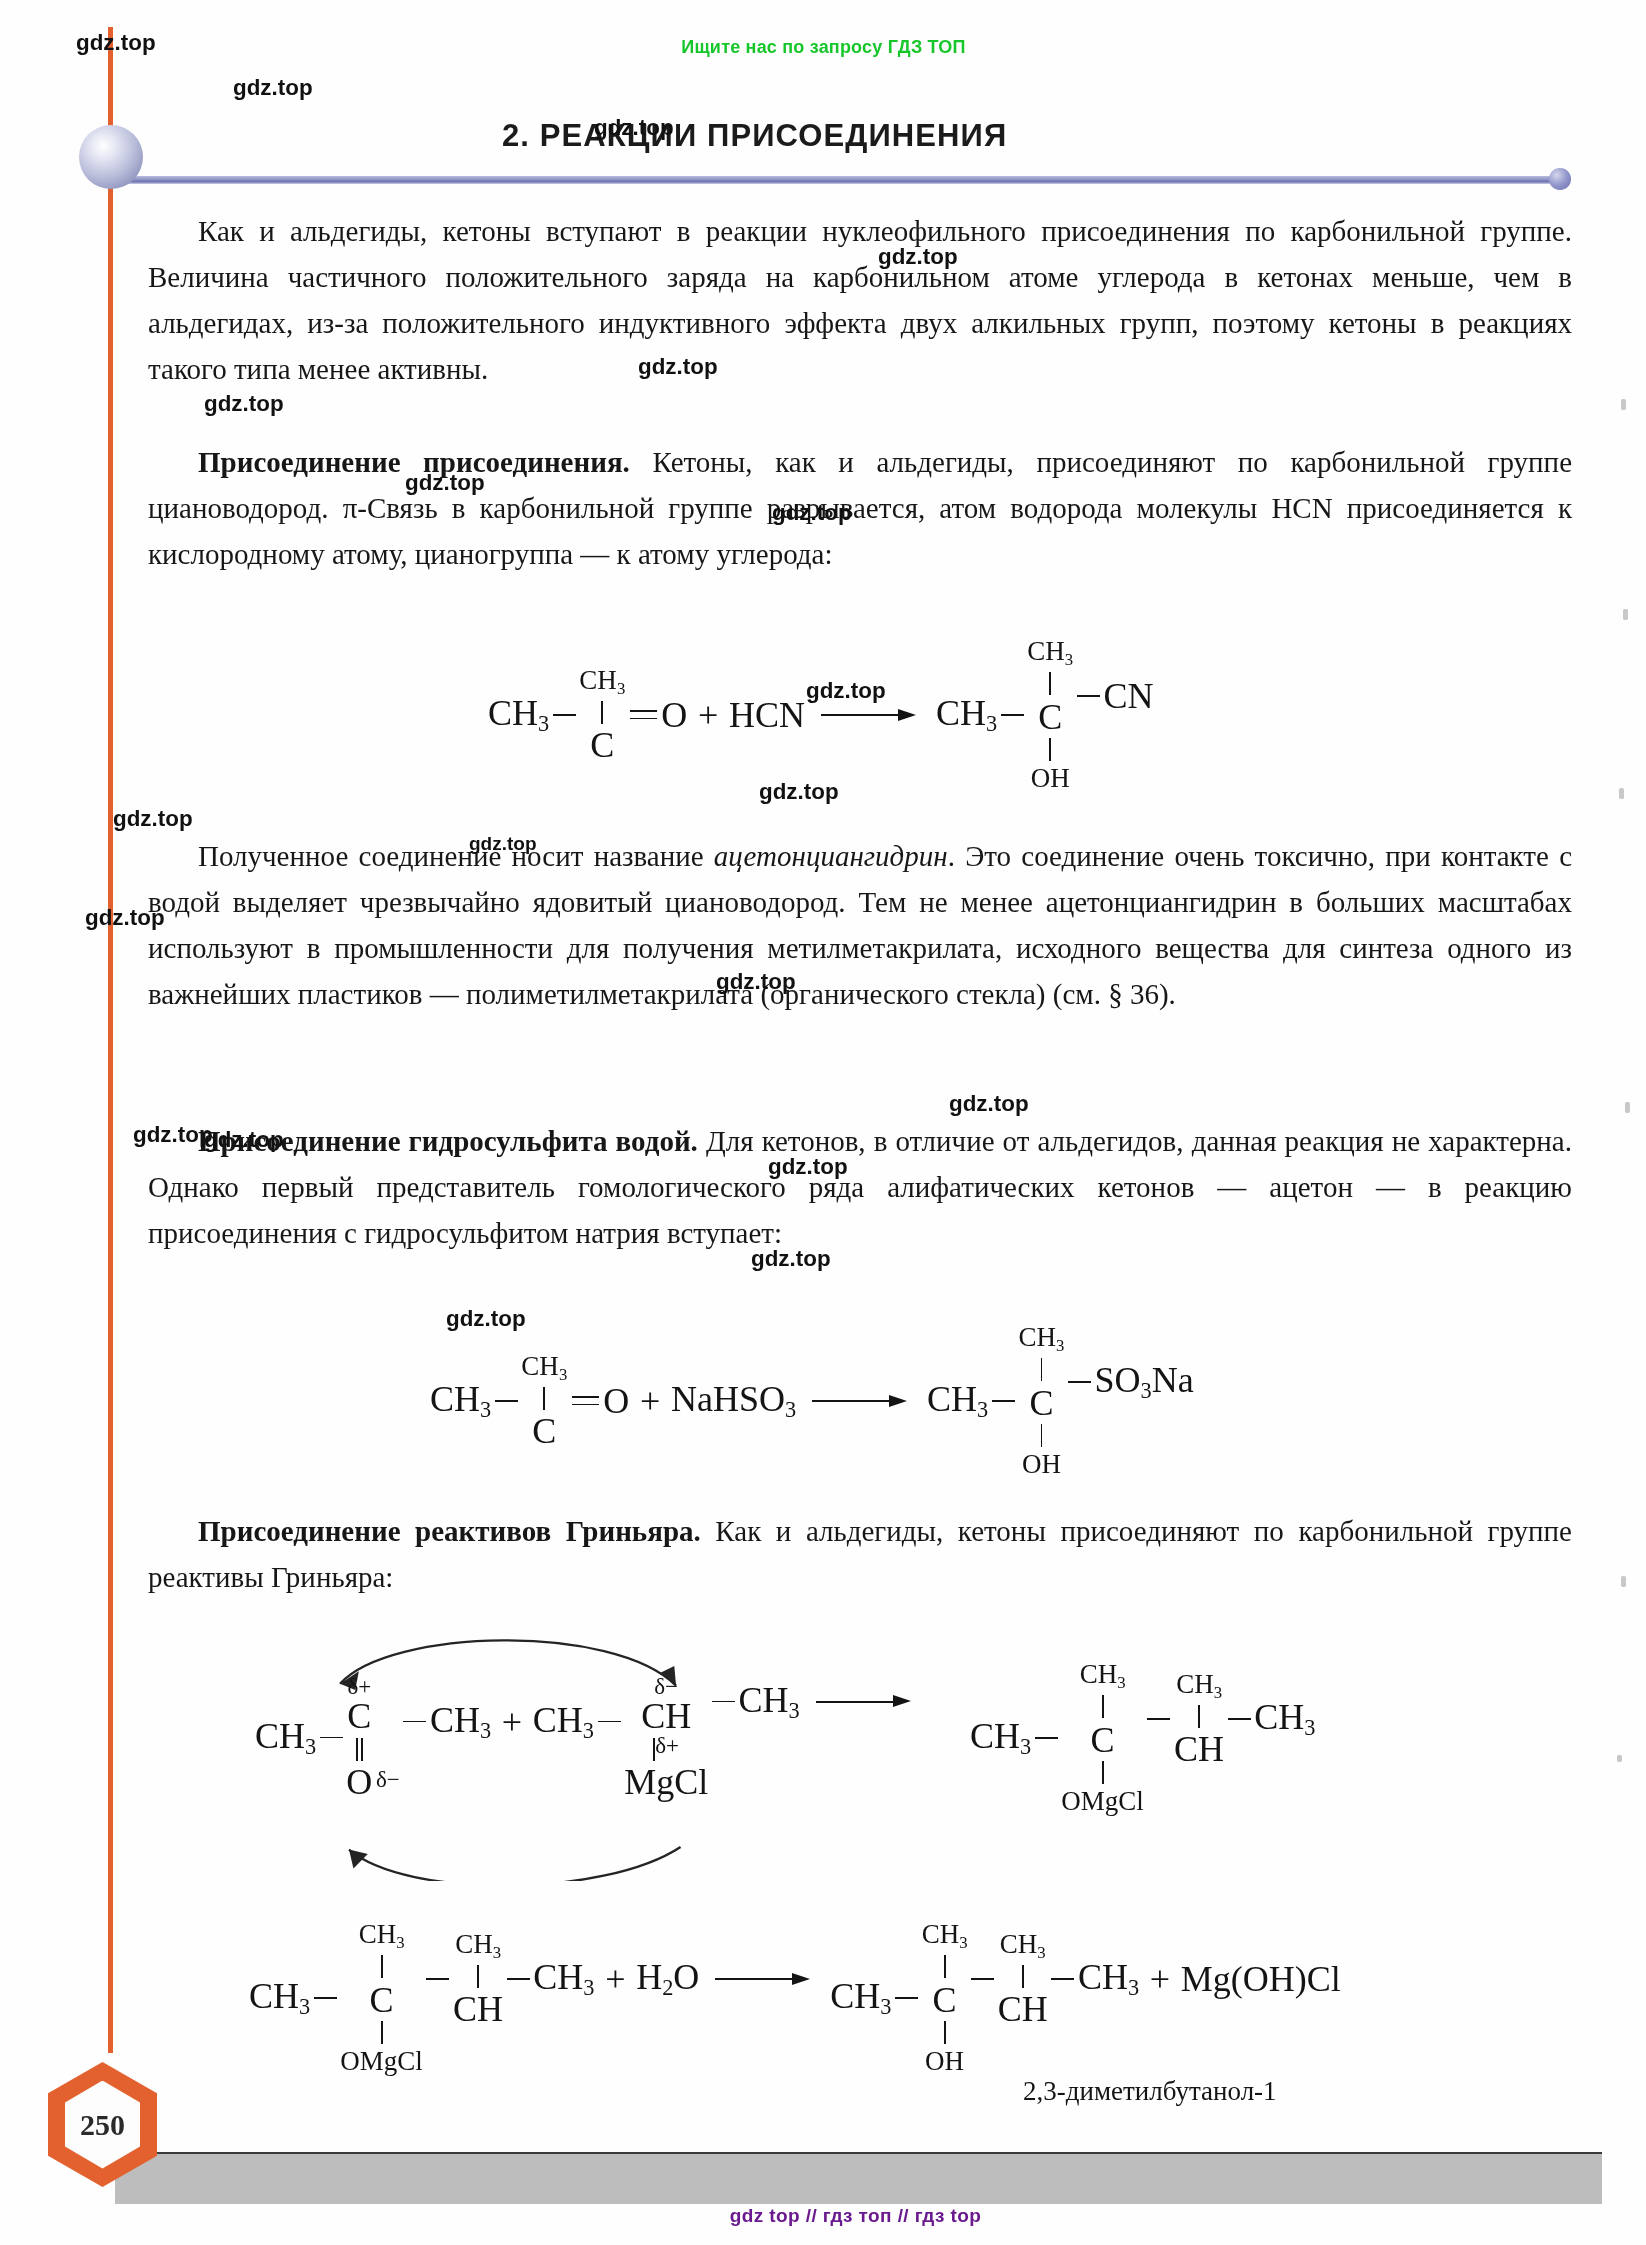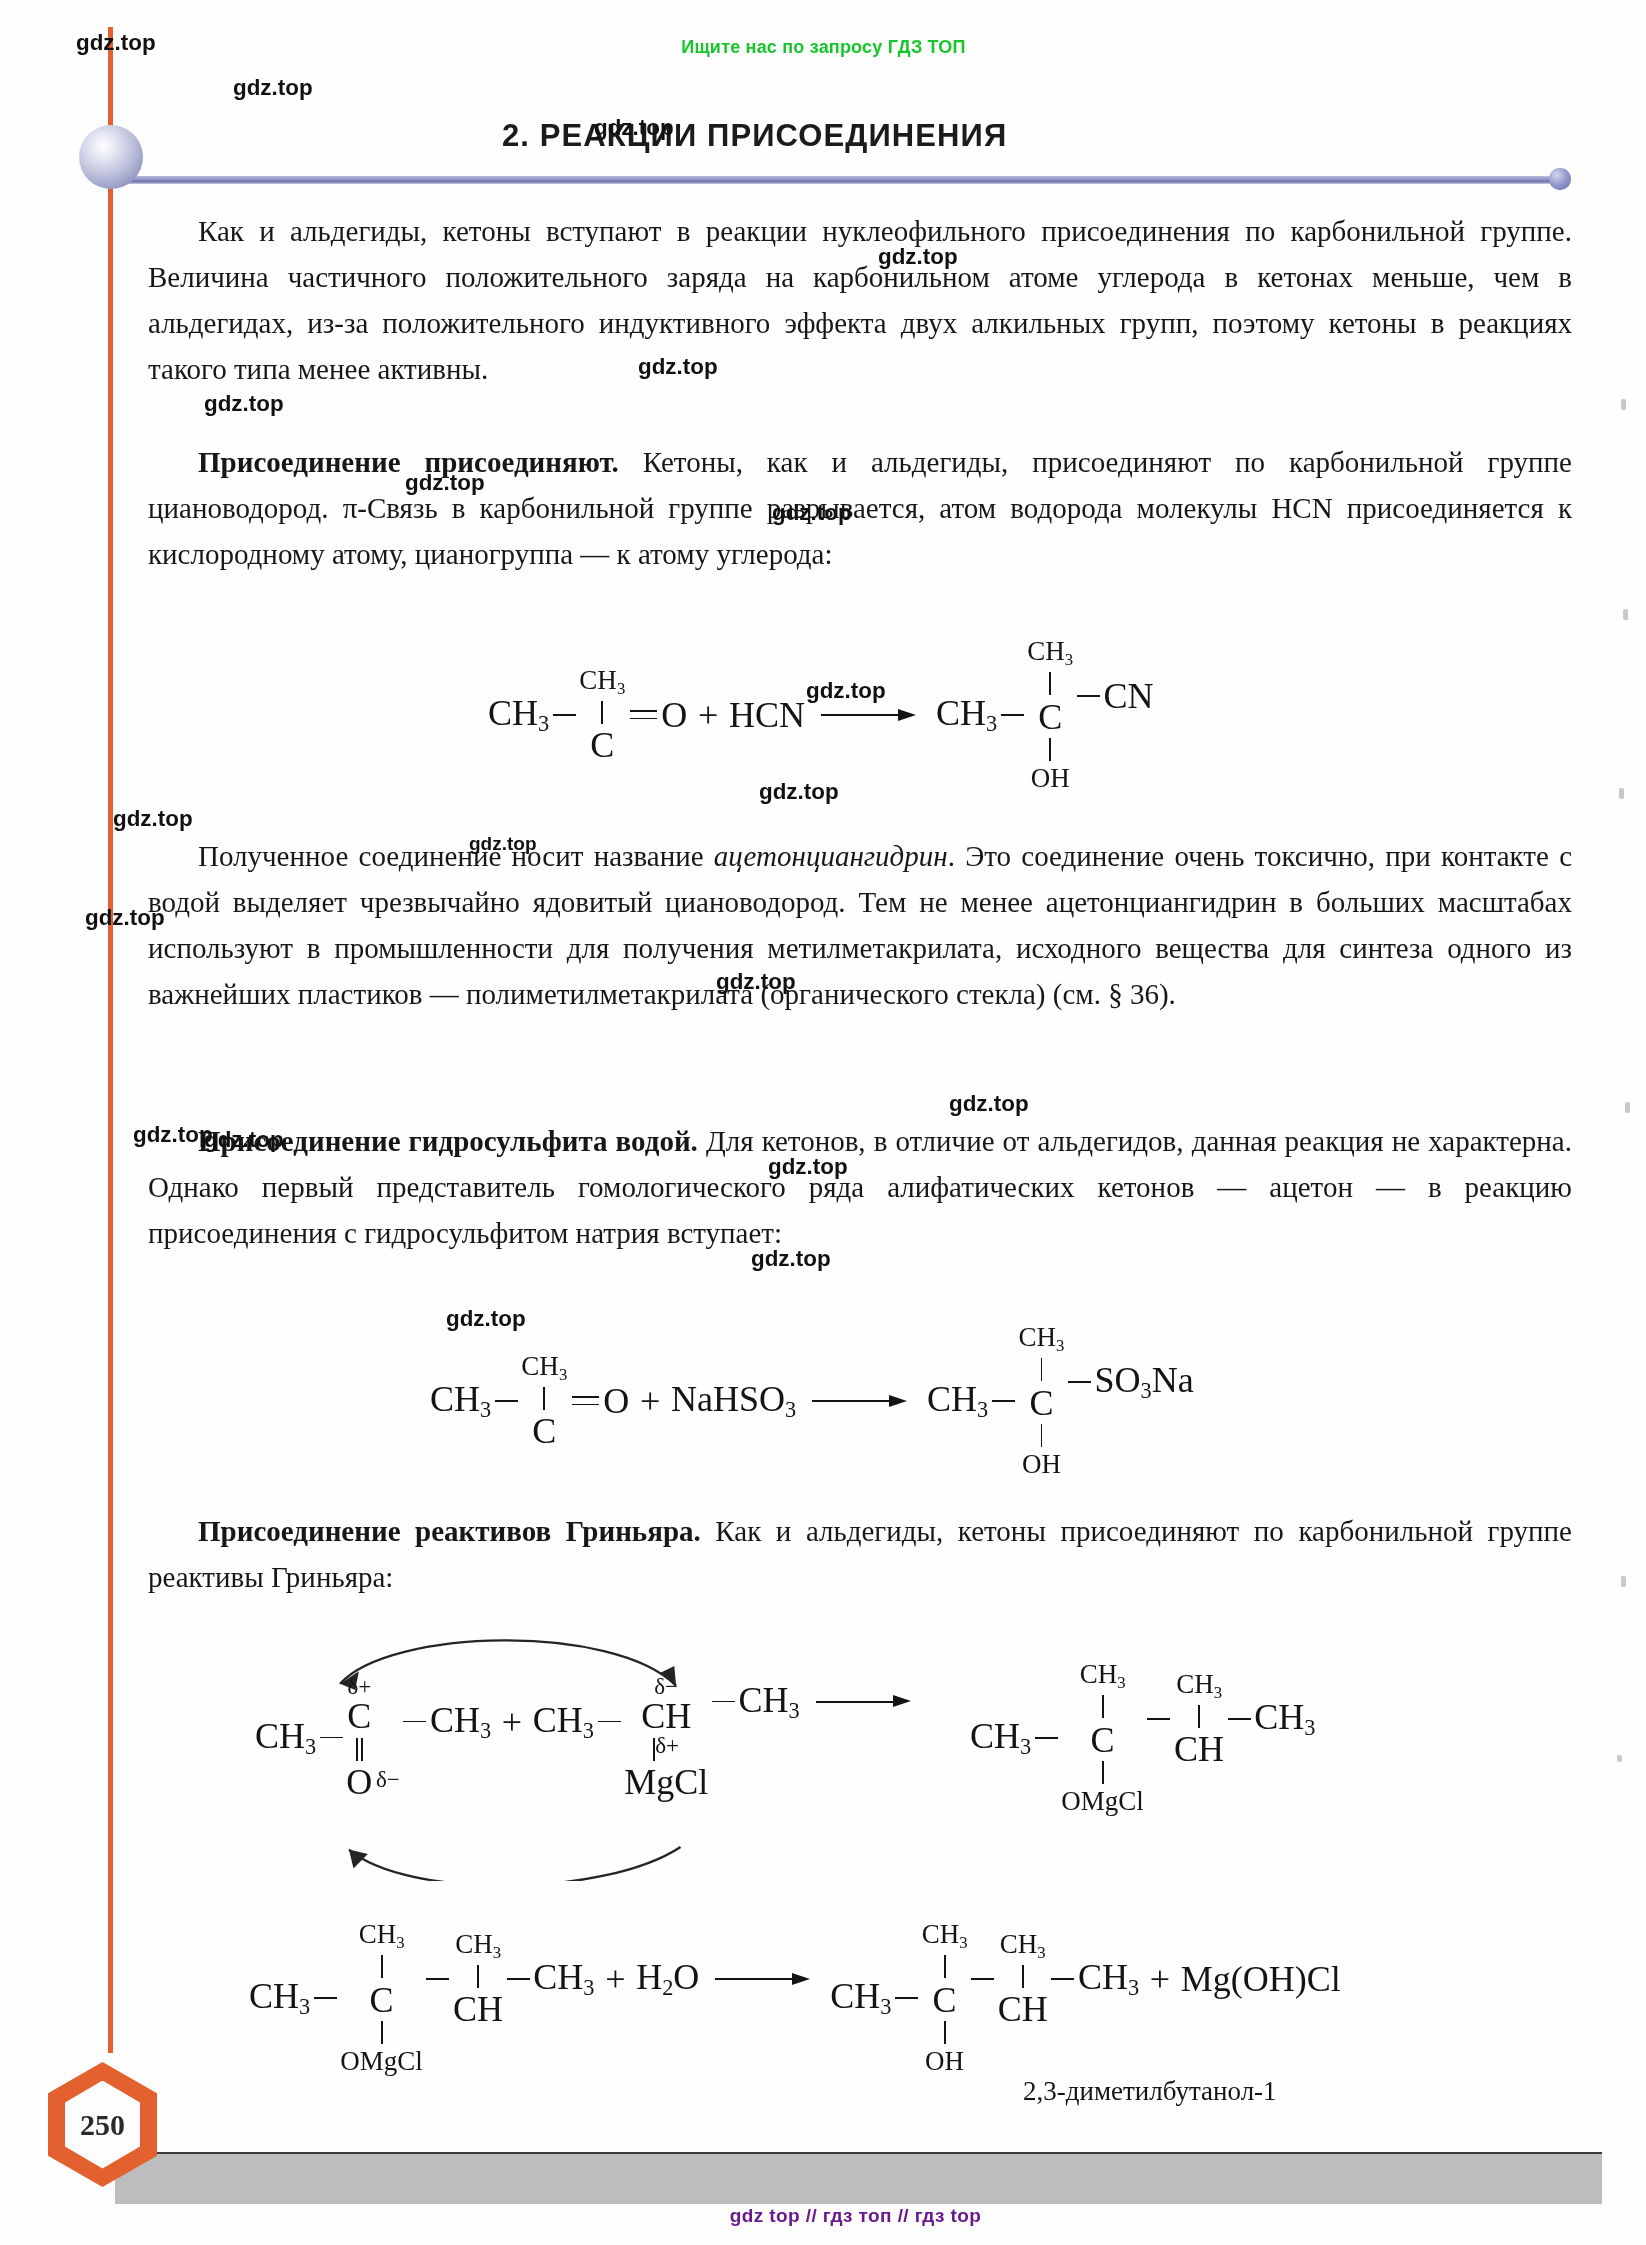--- a/index.html
+++ b/index.html
@@ -129,21 +129,21 @@
   <div id="head-rule-cap"></div>
   <div id="head-sphere"></div>
 
   <div id="chapter-title">2. РЕАКЦИИ ПРИСОЕДИНЕНИЯ</div>
 
   <div class="col" style="top:208px;">
     <p class="ind">Как и альдегиды, кетоны вступают в реакции нуклеофильного присоединения по карбонильной группе. Величина частичного положительного заряда на карбонильном атоме углерода в кетонах меньше, чем в альдегидах, из-за положительного индуктивного эффекта двух алкильных групп, поэтому кетоны в реакциях такого типа менее активны.</p>
   </div>
 
   <div class="col" style="top:439px;">
-    <p class="ind"><span class="run-b">Присоединение присоединяют.</span><span> Кетоны, как и альдегиды, присоединяют по карбонильной группе циановодород. π-Связь в карбонильной группе разрывается, атом водорода молекулы HCN присоединяется к кислородному атому, цианогруппа — к атому углерода:</span></p>
+    <p class="ind"><span class="run-b">Присоединение присоединения.</span><span> Кетоны, как и альдегиды, присоединяют по карбонильной группе циановодород. π-Связь в карбонильной группе разрывается, атом водорода молекулы HCN присоединяется к кислородному атому, цианогруппа — к атому углерода:</span></p>
   </div>
 
   <div class="chem" style="left:488px;top:638px;">
     <span class="row">
       <span>CH<sub>3</sub></span>
         <span class="hb"></span>
       <span class="stack">
         <span class="sml">CH<sub>3</sub></span>
         <span class="vbond"></span>
         <span>C</span>

